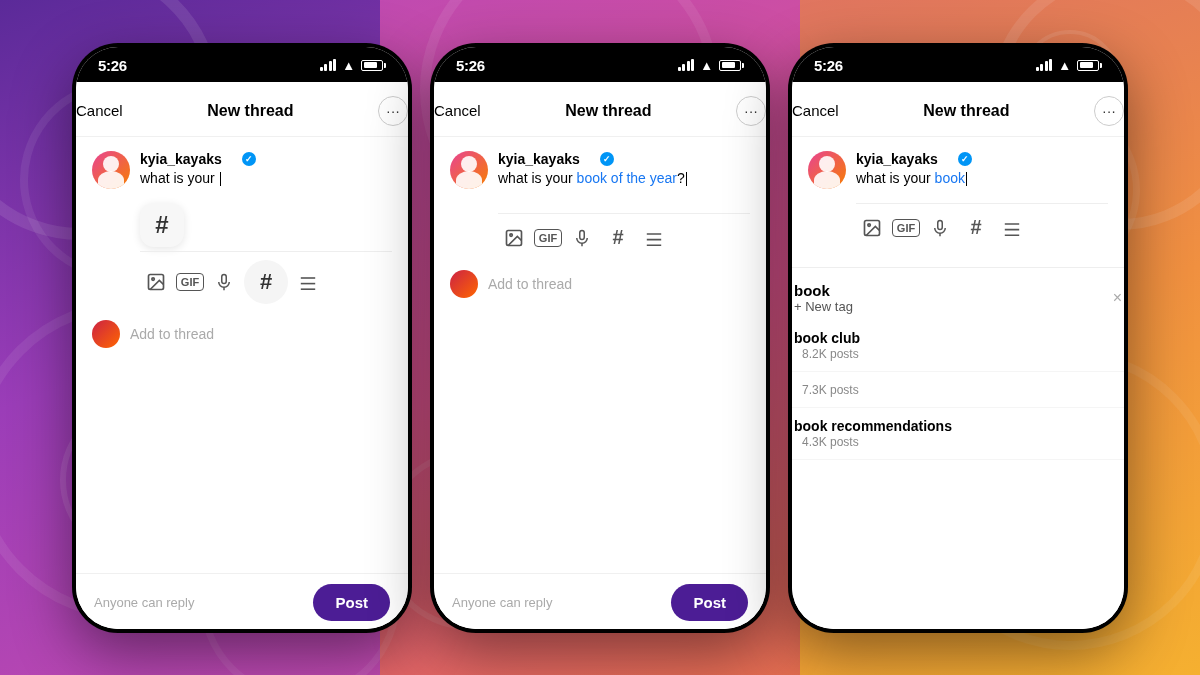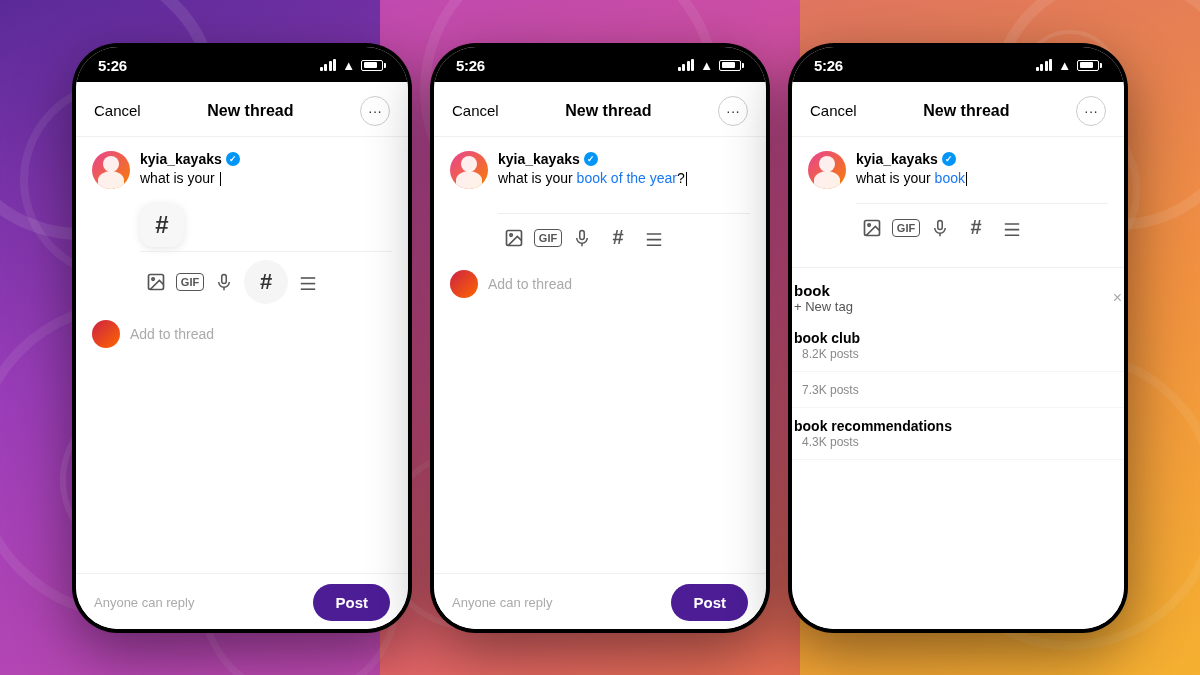--- a/index.html
+++ b/index.html
@@ -138,21 +138,21 @@
       flex-direction: column;
       overflow: hidden;
       border-radius: 0 0 38px 38px;
     }
 
     
     .nav-bar {
       display: flex;
       align-items: center;
       justify-content: space-between;
-      padding: 14px 18px 10px;
+      padding: 14px 0 10px;
       border-bottom: 1px solid #f0f0f0;
     }
 
     .nav-cancel {
       font-size: 15px;
       color: #000;
       font-weight: 400;
     }
 
     .nav-title {
@@ -197,21 +197,21 @@
       overflow: hidden;
       display: flex;
       align-items: center;
       justify-content: center;
       position: relative;
     }
 
     .username-row {
       display: flex;
       align-items: center;
-      gap: 4px;
+      gap: 20px;
     }
 
     .username {
       font-size: 14px;
       font-weight: 600;
       color: #000;
     }
 
     .verified-badge {
       width: 14px;

